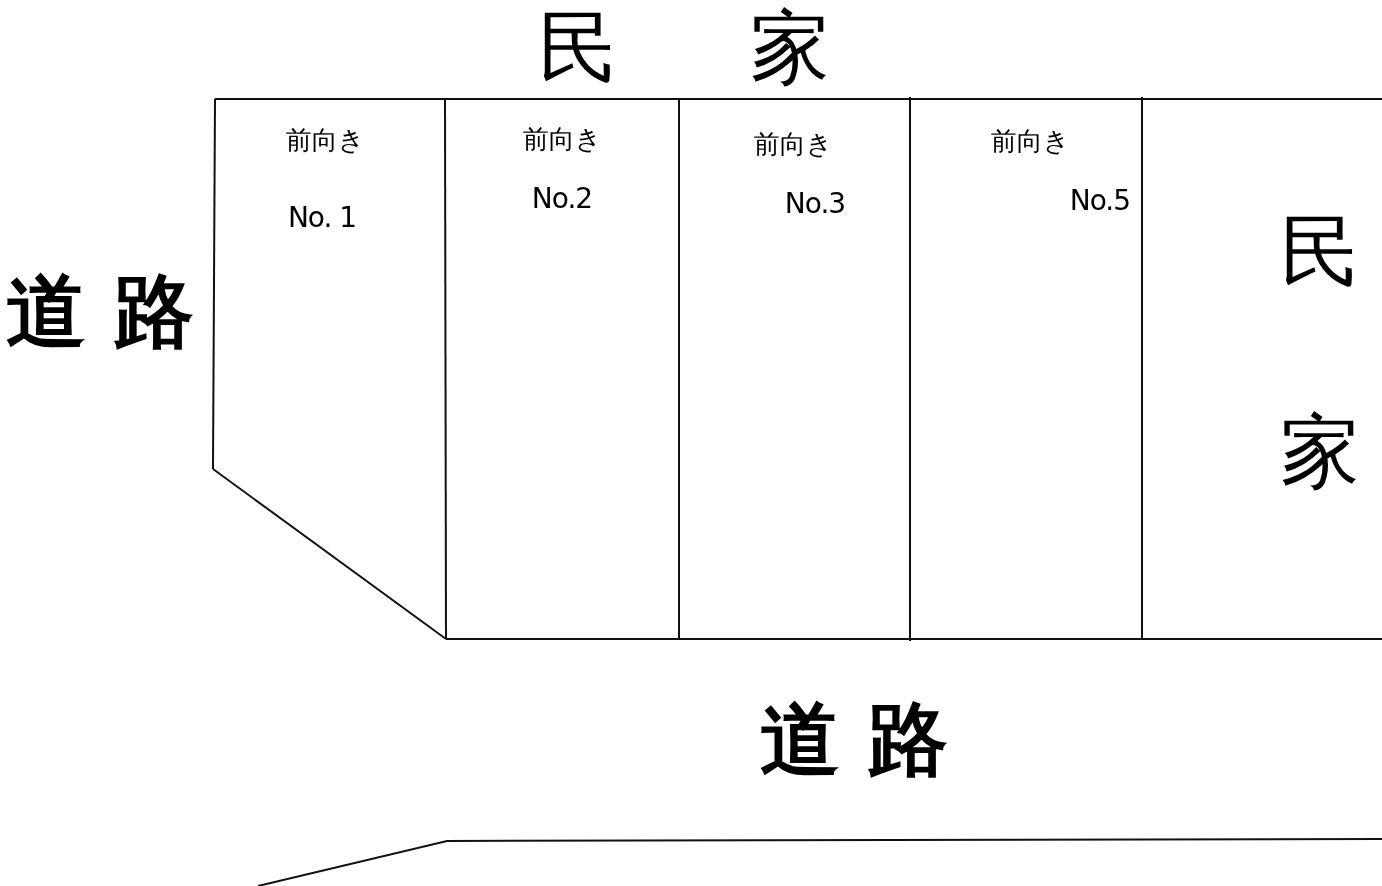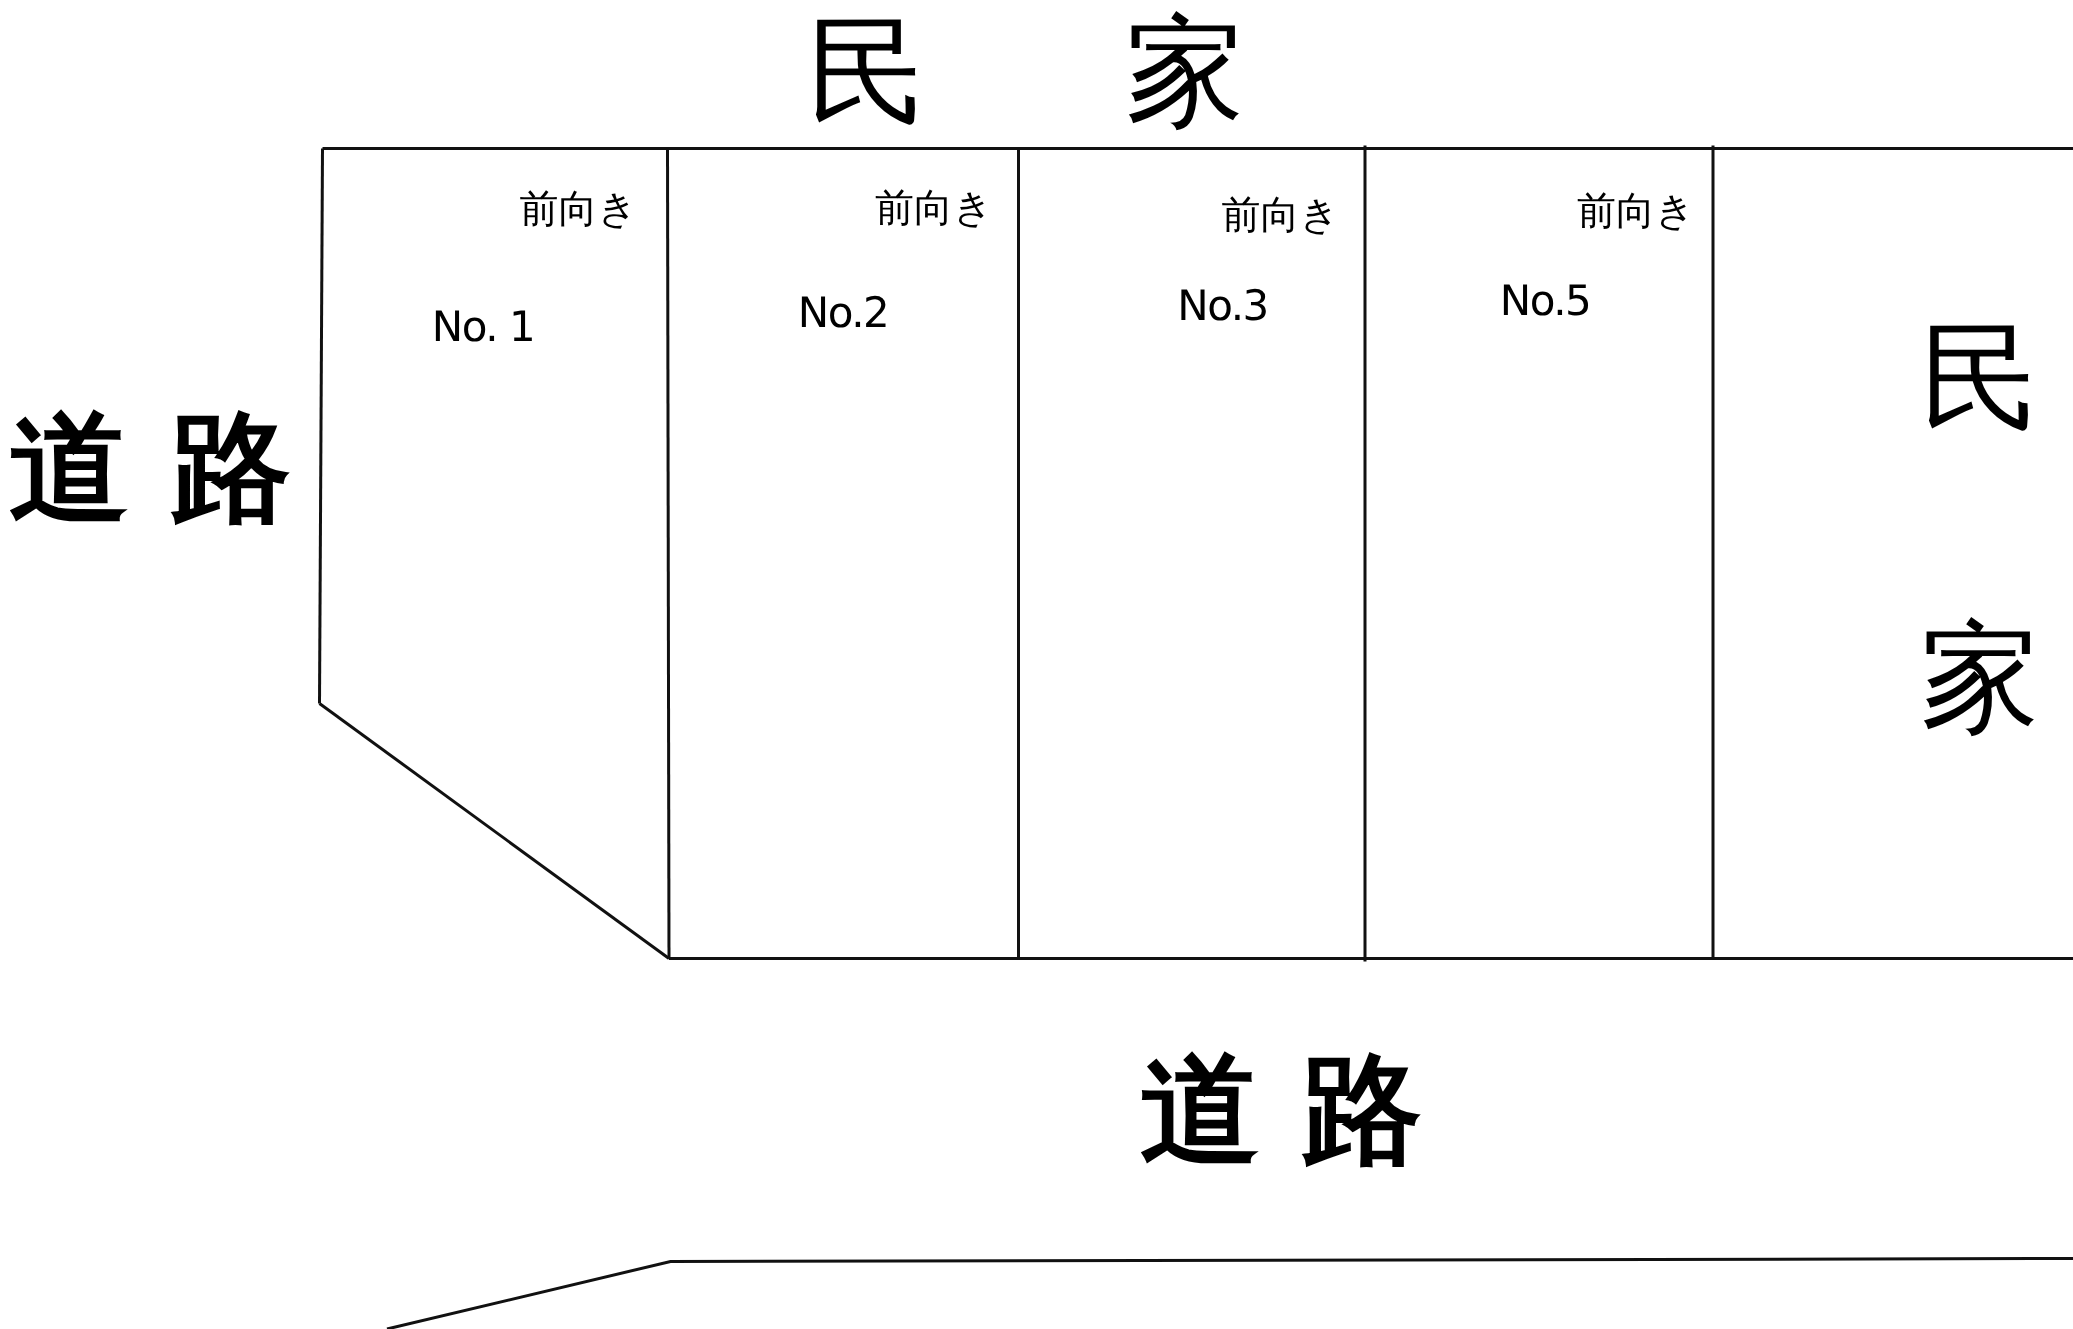--- a/index.html
+++ b/index.html
@@ -33,21 +33,21 @@
     .big {
       font-size: 80px;
       font-weight: normal;
     }
     .big-bold {
       font-size: 80px;
       font-weight: bold;
     }
     .slot-dir {
       font-size: 26px;
-      text-align: right;
+      text-align: center;
       width: 200px;
     }
     .slot-no {
       font-size: 28px;
       text-align: center;
       width: 200px;
       letter-spacing: -1px;
     }
   </style>
 </head>
@@ -80,19 +80,19 @@
 <div class="label big-bold" style="left:6px; top:272px;">道</div>
 <div class="label big-bold" style="left:114px; top:272px;">路</div>
 
 <div class="label big-bold" style="left:760px; top:700px;">道</div>
 <div class="label big-bold" style="left:868px; top:700px;">路</div>
 
 <div class="label slot-dir" style="left:225px; top:127px;">前向き</div>
 <div class="label slot-no" style="left:222px; top:186px;margin-top:18px;">No. 1</div>
 
 <div class="label slot-dir" style="left:462px; top:126px;">前向き</div>
-<div class="label slot-no" style="left:462px; top:195px;">No.2</div>
+<div class="label slot-no" style="left:462px; top:185px;">No.2</div>
 
 <div class="label slot-dir" style="left:693px; top:131px;">前向き</div>
 <div class="label slot-no" style="left:715px; top:190px;">No.3</div>
 
 <div class="label slot-dir" style="left:930px; top:128px;">前向き</div>
-<div class="label slot-no" style="left:930px; top:187px;">No.5</div>
+<div class="label slot-no" style="left:930px; top:187px;text-align:right;">No.5</div>
 
 </body></html>

